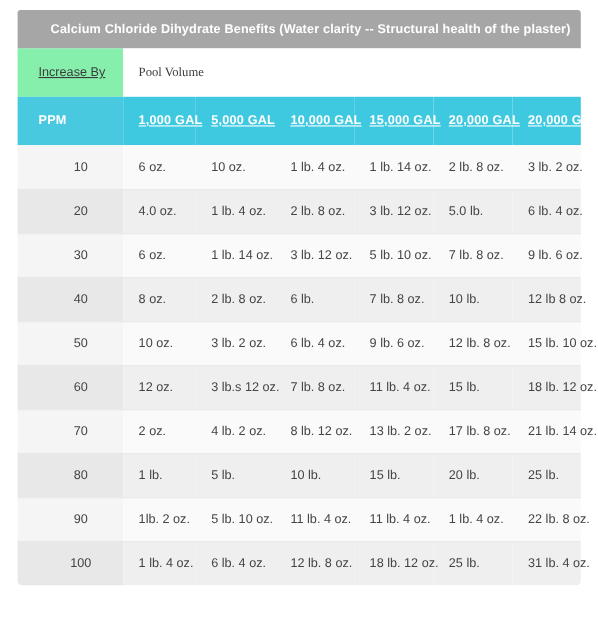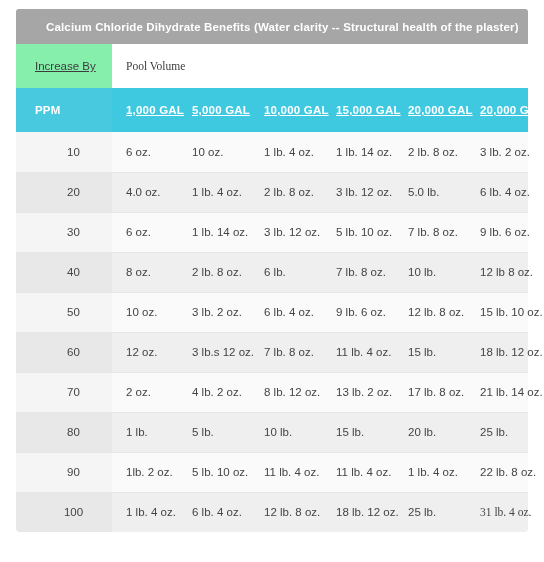--- a/index.html
+++ b/index.html
@@ -134,21 +134,21 @@
   tr.data-row + tr.data-row td {
     border-top: 1px solid #e9e9e9;
   }
   tr.data-row.even + tr.data-row td,
   tr.data-row + tr.data-row.even td {
     border-top: 1px solid #e6e6e6;
   }
 
   
   tr.data-row:last-child td:first-child { border-bottom-left-radius: 4px; }
-  tr.data-row:last-child td:last-child  { border-bottom-right-radius: 4px; font-family: Liberation Serif, serif; }
+  tr.data-row:last-child td:last-child  { border-bottom-right-radius: 4px; }
 </style>
 </head>
 <body>
 
 <div id="page">
 
   <div class="title-bar">
     <span class="title-text">Calcium Chloride Dihydrate Benefits (Water clarity -- Structural health of the plaster)</span>
   </div>
 

